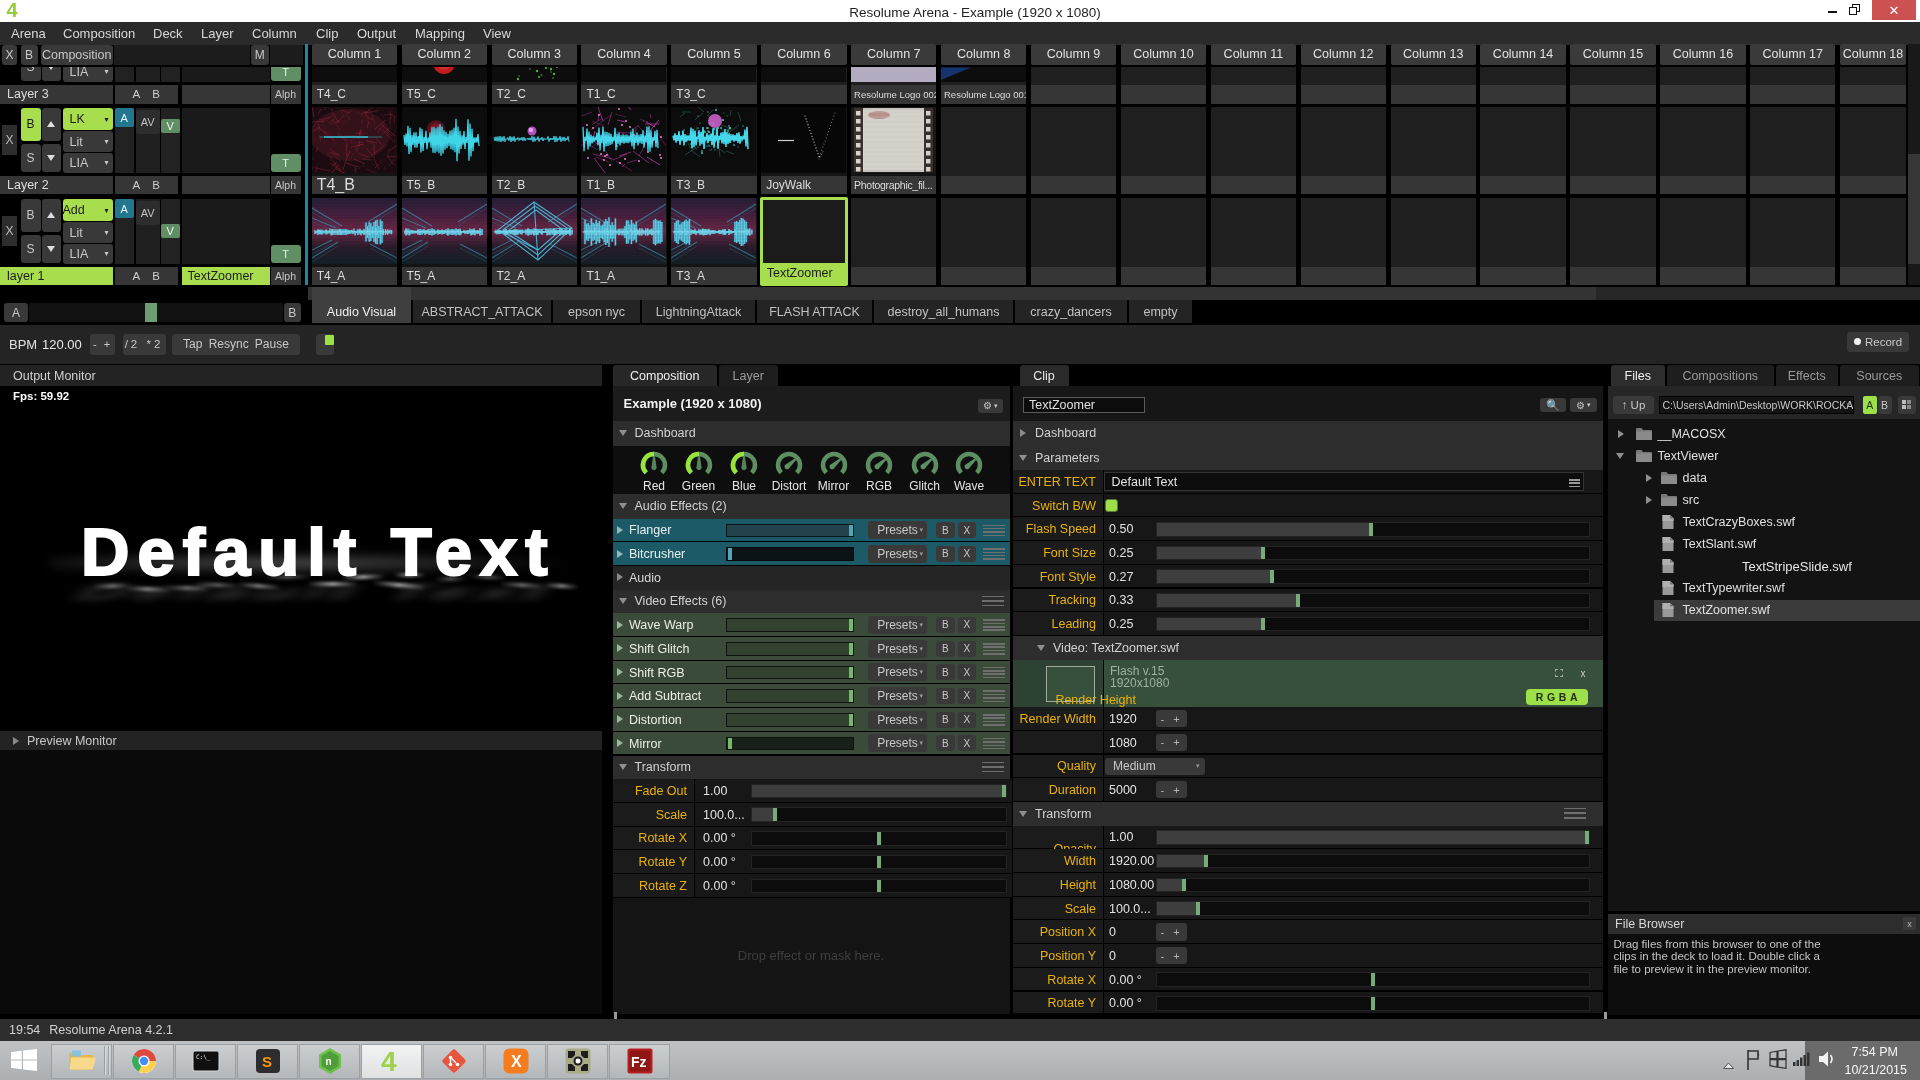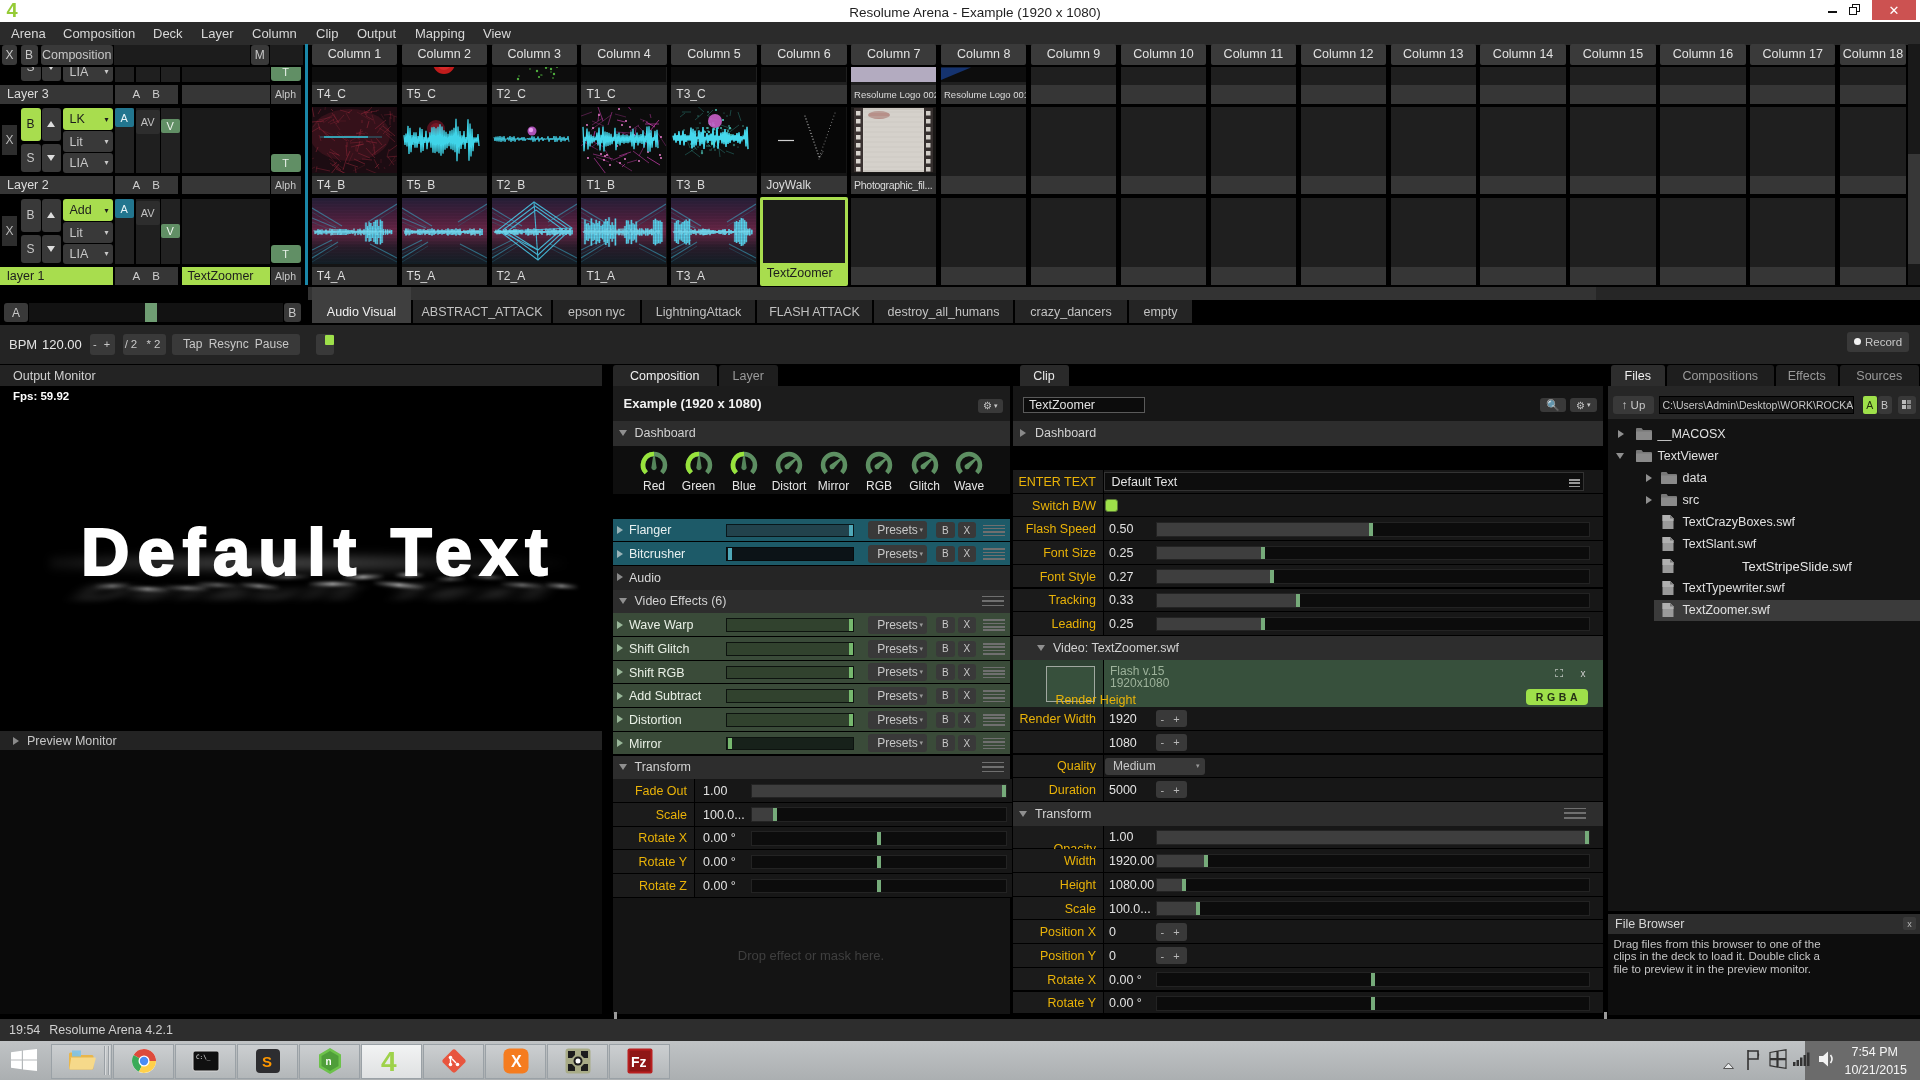--- a/index.html
+++ b/index.html
@@ -115,21 +115,21 @@
 <div class="ab" style="left:270.5px;top:175.5px;width:30px;height:18.5px;background:#363636;color:#c8c8c8;font-size:10.5px;display:flex;align-items:center;justify-content:center">Alph</div>
 <div class="ab" style="left:2px;top:216.0px;width:15px;height:30px;background:#2d2d2d;color:#bbb;font-size:12px;display:flex;align-items:center;justify-content:center">X</div>
 <div class="btn" style="left:20.5px;top:199.0px;width:20px;height:32.5px;">B</div>
 <div class="btn" style="left:20.5px;top:235.0px;width:20px;height:28px;">S</div>
 <div class="btn" style="left:42px;top:199.0px;width:18.5px;height:32.5px;">
       <span style="width:0;height:0;border-left:4px solid transparent;border-right:4px solid transparent;border-bottom:6px solid #ddd"></span>
     </div>
 <div class="btn" style="left:42px;top:235.0px;width:18.5px;height:28px;">
       <span style="width:0;height:0;border-left:4px solid transparent;border-right:4px solid transparent;border-top:6px solid #ddd"></span>
     </div>
-<div class="btn" style="left:62.5px;top:199.0px;width:50px;height:22px;background:#a8dd4e;color:#1c1c1c;font-size:12.5px;justify-content:flex-start;padding-left:7px">Add<span style="position:absolute;right:4px;font-size:8px">▾</span></div>
+<div class="btn" style="left:62.5px;top:199.0px;width:50px;height:22px;background:#a8dd4e;color:#1c1c1c;font-size:12.5px;justify-content:flex-start;padding-left:0">Add<span style="position:absolute;right:4px;font-size:8px">▾</span></div>
 <div class="btn" style="left:62.5px;top:222.0px;width:50px;height:21px;font-size:12.5px;justify-content:flex-start;padding-left:7px">Lit<span style="position:absolute;right:4px;font-size:8px">▾</span></div>
 <div class="btn" style="left:62.5px;top:244.0px;width:50px;height:19.5px;font-size:12.5px;justify-content:flex-start;padding-left:7px">LIA<span style="position:absolute;right:4px;font-size:8px">▾</span></div>
 <div class="ab" style="left:114.5px;top:199.0px;width:19.5px;height:64.5px;background:#222"></div>
 <div class="ab" style="left:114.5px;top:199.0px;width:19.5px;height:19px;background:#22768f;border-radius:2px;color:#e8f4f8;font-size:11px;display:flex;align-items:center;justify-content:center">A</div>
 <div class="ab" style="left:136px;top:199.0px;width:23.5px;height:64.5px;background:#1f1f1f"></div>
 <div class="ab" style="left:136px;top:200.5px;width:23.5px;height:24px;background:#2d2d2d;border-radius:2px;color:#c0c0c0;font-size:11px;display:flex;align-items:center;justify-content:center">AV</div>
 <div class="ab" style="left:160.5px;top:199.0px;width:19.5px;height:64.5px;background:#222"></div>
 <div class="ab" style="left:160.5px;top:223.5px;width:19.5px;height:14px;background:#618f65;border-radius:2px;color:#eef4ee;font-size:11px;display:flex;align-items:center;justify-content:center">V</div>
 <div class="ab" style="left:181.5px;top:199.0px;width:88px;height:64.5px;background:#1a1a1a"></div>
 <div class="ab" style="left:270.5px;top:245.0px;width:30px;height:18px;background:#618f65;border-radius:3px;color:#e8f0e8;font-size:11px;display:flex;align-items:center;justify-content:center">T</div>
@@ -323,21 +323,21 @@
         <line x1="63" y1="17" x2="60" y2="8" stroke="#97283a" stroke-width="0.6" opacity="0.47"></line>
         <line x1="32" y1="8" x2="24" y2="17" stroke="#97283a" stroke-width="0.6" opacity="0.68"></line>
         <line x1="43" y1="60" x2="45" y2="71" stroke="#97283a" stroke-width="0.6" opacity="0.73"></line>
         <line x1="69" y1="7" x2="72" y2="12" stroke="#97283a" stroke-width="0.6" opacity="0.38"></line>
         <line x1="79" y1="12" x2="78" y2="4" stroke="#97283a" stroke-width="0.6" opacity="0.65"></line>
         <line x1="52" y1="6" x2="65" y2="4" stroke="#97283a" stroke-width="0.6" opacity="0.67"></line>
         <line x1="51" y1="24" x2="44" y2="27" stroke="#97283a" stroke-width="0.6" opacity="0.69"></line>
         <line x1="12" y1="30" x2="56" y2="30" stroke="#3fd4e8" stroke-width="1.6"></line>
         <line x1="8" y1="30" x2="70" y2="30" stroke="#2a98ac" stroke-width="0.7"></line>
       </svg></div>
-<div class="cl" style="left:311.7px;top:175.5px;width:85.4px;height:18.5px;font-size:12px">T4_B</div>
+<div class="cl" style="left:311.7px;top:175.5px;width:85.4px;height:18.5px;font-size:16px">T4_B</div>
 <div class="ab" style="left:401.6px;top:106.5px;width:85.4px;height:69px;background:#141414;overflow:hidden"><svg width="85" height="66" viewBox="0 0 85 66">
         <rect width="85" height="66" fill="#0c0c0c"></rect>
         <circle cx="34" cy="22" r="9" fill="#5c1220" opacity="0.9"></circle>
         <circle cx="34" cy="22" r="6" fill="#7c1a28" opacity="0.9"></circle>
         <polyline points="2,28.1 3.0,37.9 4,26.5 5.0,39.5 6,18.9 7.0,47.1 8,20.9 9.0,45.1 10,28.1 11.0,37.9 12,25.3 13.0,40.7 14,25.2 15.0,40.8 16,29.1 17.0,36.9 18,20.6 19.0,45.4 20,22.1 21.0,43.9 22,30.1 23.0,35.9 24,23.9 25.0,42.1 26,30.5 27.0,35.5 28,25.3 29.0,40.7 30,20.4 31.0,45.6 32,19.9 33.0,46.1 34,21.4 35.0,44.6 36,19.8 37.0,46.2 38,17.2 39.0,48.8 40,19.4 41.0,46.6 42,23.4 43.0,42.6 44,24.9 45.0,41.1 46,26.7 47.0,39.3 48,23.9 49.0,42.1 50,22.8 51.0,43.2 52,20.7 53.0,45.3 54,11.8 55.0,54.2 56,19.4 57.0,46.6 58,24.1 59.0,41.9 60,28.4 61.0,37.6 62,24.1 63.0,41.9 64,30.1 65.0,35.9 66,12.3 67.0,53.7 68,16.5 69.0,49.5 70,21.8 71.0,44.2 72,30.4 73.0,35.6 74,30.4 75.0,35.6 76,27.0 77.0,39.0" fill="none" stroke="#3fd4e8" stroke-width="1.3"></polyline>
       </svg></div>
 <div class="cl" style="left:401.6px;top:175.5px;width:85.4px;height:18.5px;font-size:12px">T5_B</div>
 <div class="ab" style="left:491.5px;top:106.5px;width:85.4px;height:69px;background:#141414;overflow:hidden"><svg width="85" height="66" viewBox="0 0 85 66">
         <rect width="85" height="66" fill="#0c0c0c"></rect>
         <circle cx="40" cy="24" r="4.5" fill="#c75fd4" opacity="0.85"></circle>
@@ -1445,20 +1445,21 @@
 <div class="ab" style="left:894.5px;top:479px;width:60px;height:14px;color:#e6e6e6;font-size:12px;display:flex;align-items:center;justify-content:center">Glitch</div>
 <div class="ab" style="left:952px;top:450px;width:34px;height:32px;"><svg width="34" height="32" viewBox="-17 -15 34 32">
         <g>
           <path d="M -7.78 7.78 A 11 11 0 1 1 7.78 7.78" fill="none" stroke="#5d8f62" stroke-width="4.5"></path>
           <g transform="rotate(48)">
             <path d="M -2.4 1.2 A 2.7 2.7 0 1 0 2.4 1.2 L 0.9 -9 L -0.9 -9 Z" fill="#5d8f62"></path>
           </g>
         </g>
       </svg></div>
 <div class="ab" style="left:939px;top:479px;width:60px;height:14px;color:#e6e6e6;font-size:12px;display:flex;align-items:center;justify-content:center">Wave</div>
+<div class="hdr" style="left:612.5px;top:494px;width:397.0px;height:24.5px;padding-left:3px"><span class="trid" style="margin:0 8px 0 3px"></span>Audio Effects (2)</div>
 <div class="ab" style="left:612.5px;top:518.5px;width:397.0px;height:22.7px;background:#1d5a68"></div>
 <div class="ab" style="left:616.5px;top:525.85px;line-height:0"><span class="trir" style="border-left-color:#9ab4b8"></span></div>
 <div class="ab" style="left:629.0px;top:518.5px;width:130px;height:23.7px;color:#e8f0f0;font-size:12.5px;display:flex;align-items:center">Flanger</div>
 <div class="ab" style="left:725.5px;top:523.5px;width:128px;height:13.7px;background:#0e272e;border:1px solid rgba(0,0,0,0.4)"></div>
 <div class="ab" style="left:726.5px;top:524.5px;width:126.0px;height:11.7px;background:#22424c"></div>
 <div class="ab" style="left:848.5px;top:524.5px;width:4px;height:11.7px;background:#4fa8b8"></div>
 <div class="btn" style="left:868px;top:521.0px;width:59px;height:18.2px;font-size:12px">Presets<span style="position:absolute;right:4px;font-size:7px;color:#999">▾</span></div>
 <div class="btn" style="left:936px;top:522.0px;width:18.5px;height:16.2px;font-size:10px">B</div>
 <div class="btn" style="left:957.5px;top:522.0px;width:18.5px;height:16.2px;font-size:10px">X</div>
 <div class="ham" style="left:982.5px;top:524.5px;width:22px;height:11.7px">
@@ -1618,20 +1619,21 @@
 <div class="ab" style="left:751px;top:878.5px;width:255.5px;height:14.7px;background:#0c0c0c;border:1px solid #232323"></div>
 <div class="ab" style="left:876.75px;top:879.5px;width:4px;height:12.7px;background:#76ab7a"></div>
 <div class="ab" style="left:612.5px;top:897.7px;width:397.0px;height:116.29999999999995px;background:#141414"></div>
 <div class="ab" style="left:612.5px;top:945px;width:397.0px;height:20px;color:#3f3f3f;font-size:13px;display:flex;align-items:center;justify-content:center">Drop effect or mask here.</div>
 <div class="ab" style="left:1019.5px;top:365px;width:49px;height:21px;background:#2a2a2a;border-radius:3px 3px 0 0;color:#e8e8e8;font-size:12.5px;display:flex;align-items:center;justify-content:center">Clip</div>
 <div class="ab" style="left:1013px;top:386px;width:590px;height:35px;background:#161616"></div>
 <div class="ab" style="left:1023px;top:397px;width:122px;height:15.5px;background:#0c0c0c;border:1px solid #5a5a5a;color:#e0e0e0;font-size:12.5px;display:flex;align-items:center;padding-left:5px">TextZoomer</div>
 <div class="btn" style="left:1540px;top:398px;width:25.5px;height:14px;font-size:11px">🔍</div>
 <div class="btn" style="left:1570px;top:398px;width:26.5px;height:14px;font-size:10px;gap:2px">⚙<span style="font-size:7px">▾</span></div>
 <div class="hdr" style="left:1013px;top:421px;width:590px;height:24.5px;padding-left:3px"><span class="trir" style="margin:0 9px 0 4px"></span>Dashboard</div>
+<div class="hdr" style="left:1013px;top:446.2px;width:590px;height:23.7px;padding-left:3px"><span class="trid" style="margin:0 8px 0 3px"></span>Parameters</div>
 <div class="ab" style="left:1013px;top:470px;width:90px;height:22.7px;background:#1b1b1b"></div>
 <div class="ab" style="left:1104px;top:470px;width:499px;height:22.7px;background:#171717"></div>
 <div class="lbl" style="left:1013px;top:470px;width:83px;height:23.7px;">ENTER TEXT</div>
 <div class="ab" style="left:1103.5px;top:472px;width:480px;height:19.2px;background:#0d0d0d;border:1px solid #333;color:#e4e4e4;font-size:12.5px;display:flex;align-items:center;padding-left:7px">Default Text</div>
 <div class="ham" style="left:1569px;top:479px;width:11px;height:8px">
       <i style="background:#999"></i>
       <i style="background:#999"></i>
       <i style="background:#999"></i>
     </div>
 <div class="ab" style="left:1013px;top:493.7px;width:90px;height:22.7px;background:#1b1b1b"></div>

